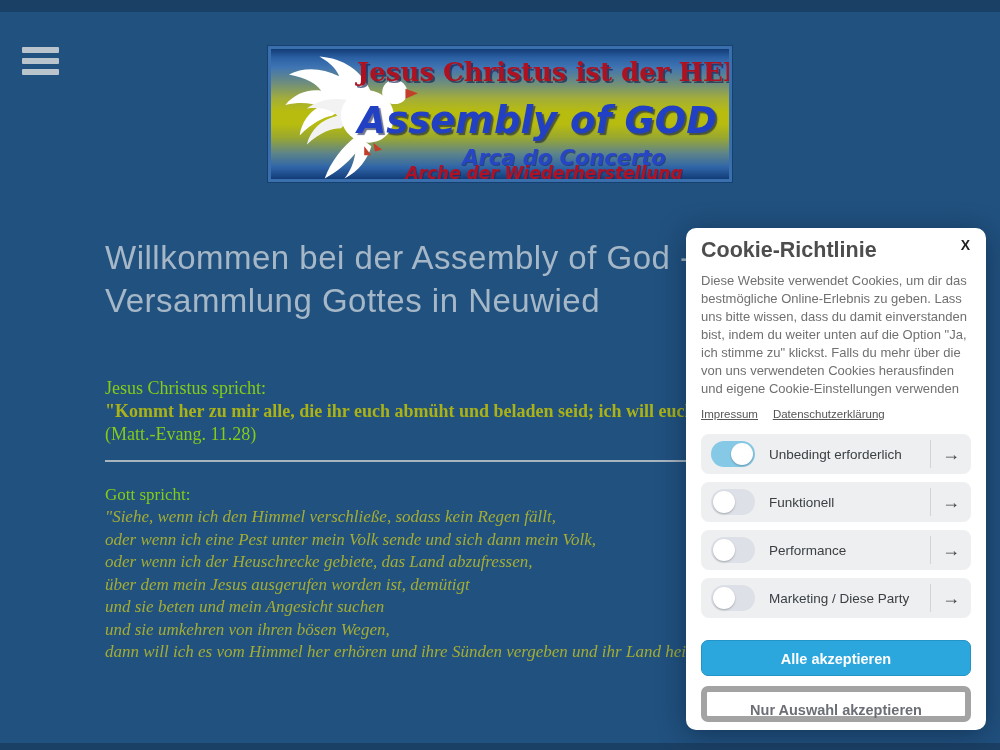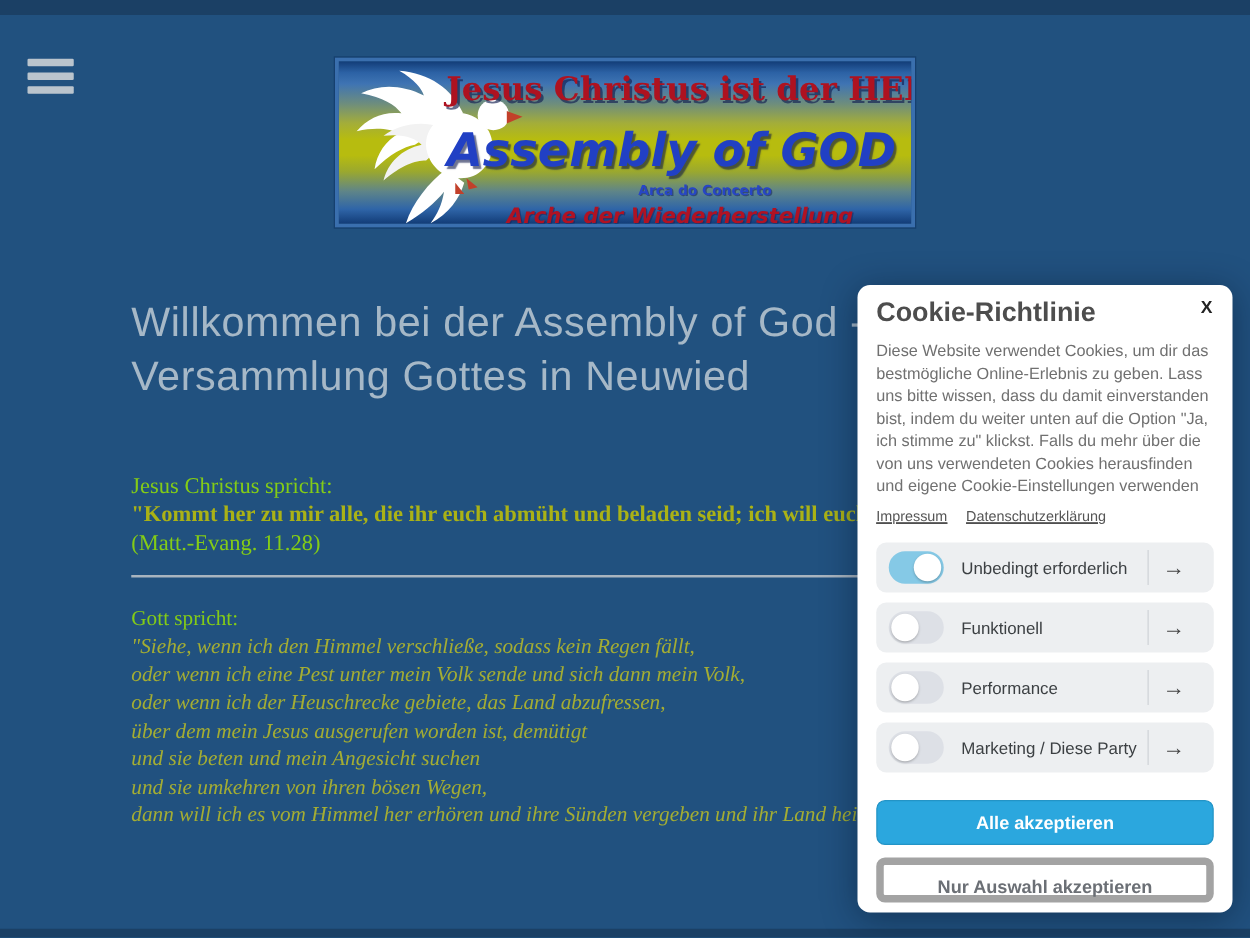--- a/index.html
+++ b/index.html
@@ -24,21 +24,21 @@
     background:linear-gradient(180deg,#123c77 0%,#2c62a5 7%,#3f74b3 14%,#6d8d7e 26%,
       #a3ad3a 38%,#b7bc0f 48%,#b7bc0f 58%,#9aa82f 68%,#5f8588 80%,#2f65a8 91%,#123c77 100%);
     overflow:hidden; }
   .banner-line1 { position:absolute; top:8px; left:86px; right:4px; text-align:center;
     font-family:"DejaVu Serif", serif; font-weight:bold; font-size:26px; color:#ae1220;
     text-shadow:2px 2px 0 rgba(18,30,80,.65); white-space:nowrap; }
   .banner-line2 { position:absolute; top:50px; right:12px; font-family:"DejaVu Sans", sans-serif;
     font-style:italic; font-weight:bold; font-size:37px; color:#2140c4;
     text-shadow:2px 2px 1px rgba(12,22,70,.6); white-space:nowrap; }
   .banner-line3 { position:absolute; top:97px; left:150px; right:22px; text-align:center;
-    font-family:"DejaVu Sans", sans-serif; font-weight:bold; font-size:11px;
+    font-family:"DejaVu Sans", sans-serif; font-style:italic; font-weight:bold; font-size:21px;
     color:#2746c5; text-shadow:1px 1px 0 rgba(20,35,90,.55); white-space:nowrap; }
   .banner-line4 { position:absolute; top:114px; left:96px; right:8px; text-align:center;
     font-family:"DejaVu Sans", sans-serif; font-style:italic; font-weight:bold; font-size:17px;
     color:#b01223; text-shadow:1px 1px 0 rgba(25,35,90,.55); white-space:nowrap; }
   .dove { position:absolute; left:0px; top:4px; width:190px; height:130px; }
 
   
   .main { position:absolute; left:105px; top:236px; width:800px; }
   .main h1 { font-size:33px; line-height:43px; font-weight:normal; color:#a6b8c7;
     letter-spacing:.5px; white-space:nowrap; }
@@ -66,21 +66,21 @@
   .cookie-close { position:absolute; top:10px; right:16px; font-size:14px; font-weight:bold;
     color:#222; cursor:pointer; line-height:14px; }
   .cookie-title { font-size:21.5px; line-height:28px; font-weight:bold; color:#4d4d4d; }
   .cookie-body { margin-top:8px; height:126px; overflow:hidden; font-size:13px;
     line-height:18px; color:#707070; }
   .cookie-links { margin-top:10px; display:flex; gap:15px;text-decoration:underline; }
   .cookie-links a { font-size:11.5px; line-height:12px; color:#555; text-decoration:underline;
     cursor:pointer; }
   .rows { margin-top:14px; }
   .row { height:40px; background:#edeff1; border-radius:8px; margin-bottom:8px;
-    display:flex; align-items:center; padding:0 12px 0 10px; }
+    display:flex; align-items:center; padding:0 0 0 10px; }
   .toggle { width:44px; height:26px; border-radius:13px; background:#dde0e6; position:relative;
     cursor:pointer; flex:none; }
   .toggle .knob { position:absolute; top:2px; left:2px; width:22px; height:22px;
     border-radius:50%; background:#fff; box-shadow:0 1px 2px rgba(0,0,0,.25); }
   .toggle.on { background:#85c9e6; }
   .toggle.on .knob { left:auto; right:2px; }
   .row .lbl { flex:1; margin-left:14px; font-size:13.5px; color:#3c4043; }
   .row .sep { width:1px; height:28px; background:#d0d3d8; flex:none; }
   .row .arrow { width:40px; text-align:center; font-size:18px; color:#444; cursor:pointer;
     flex:none; }

